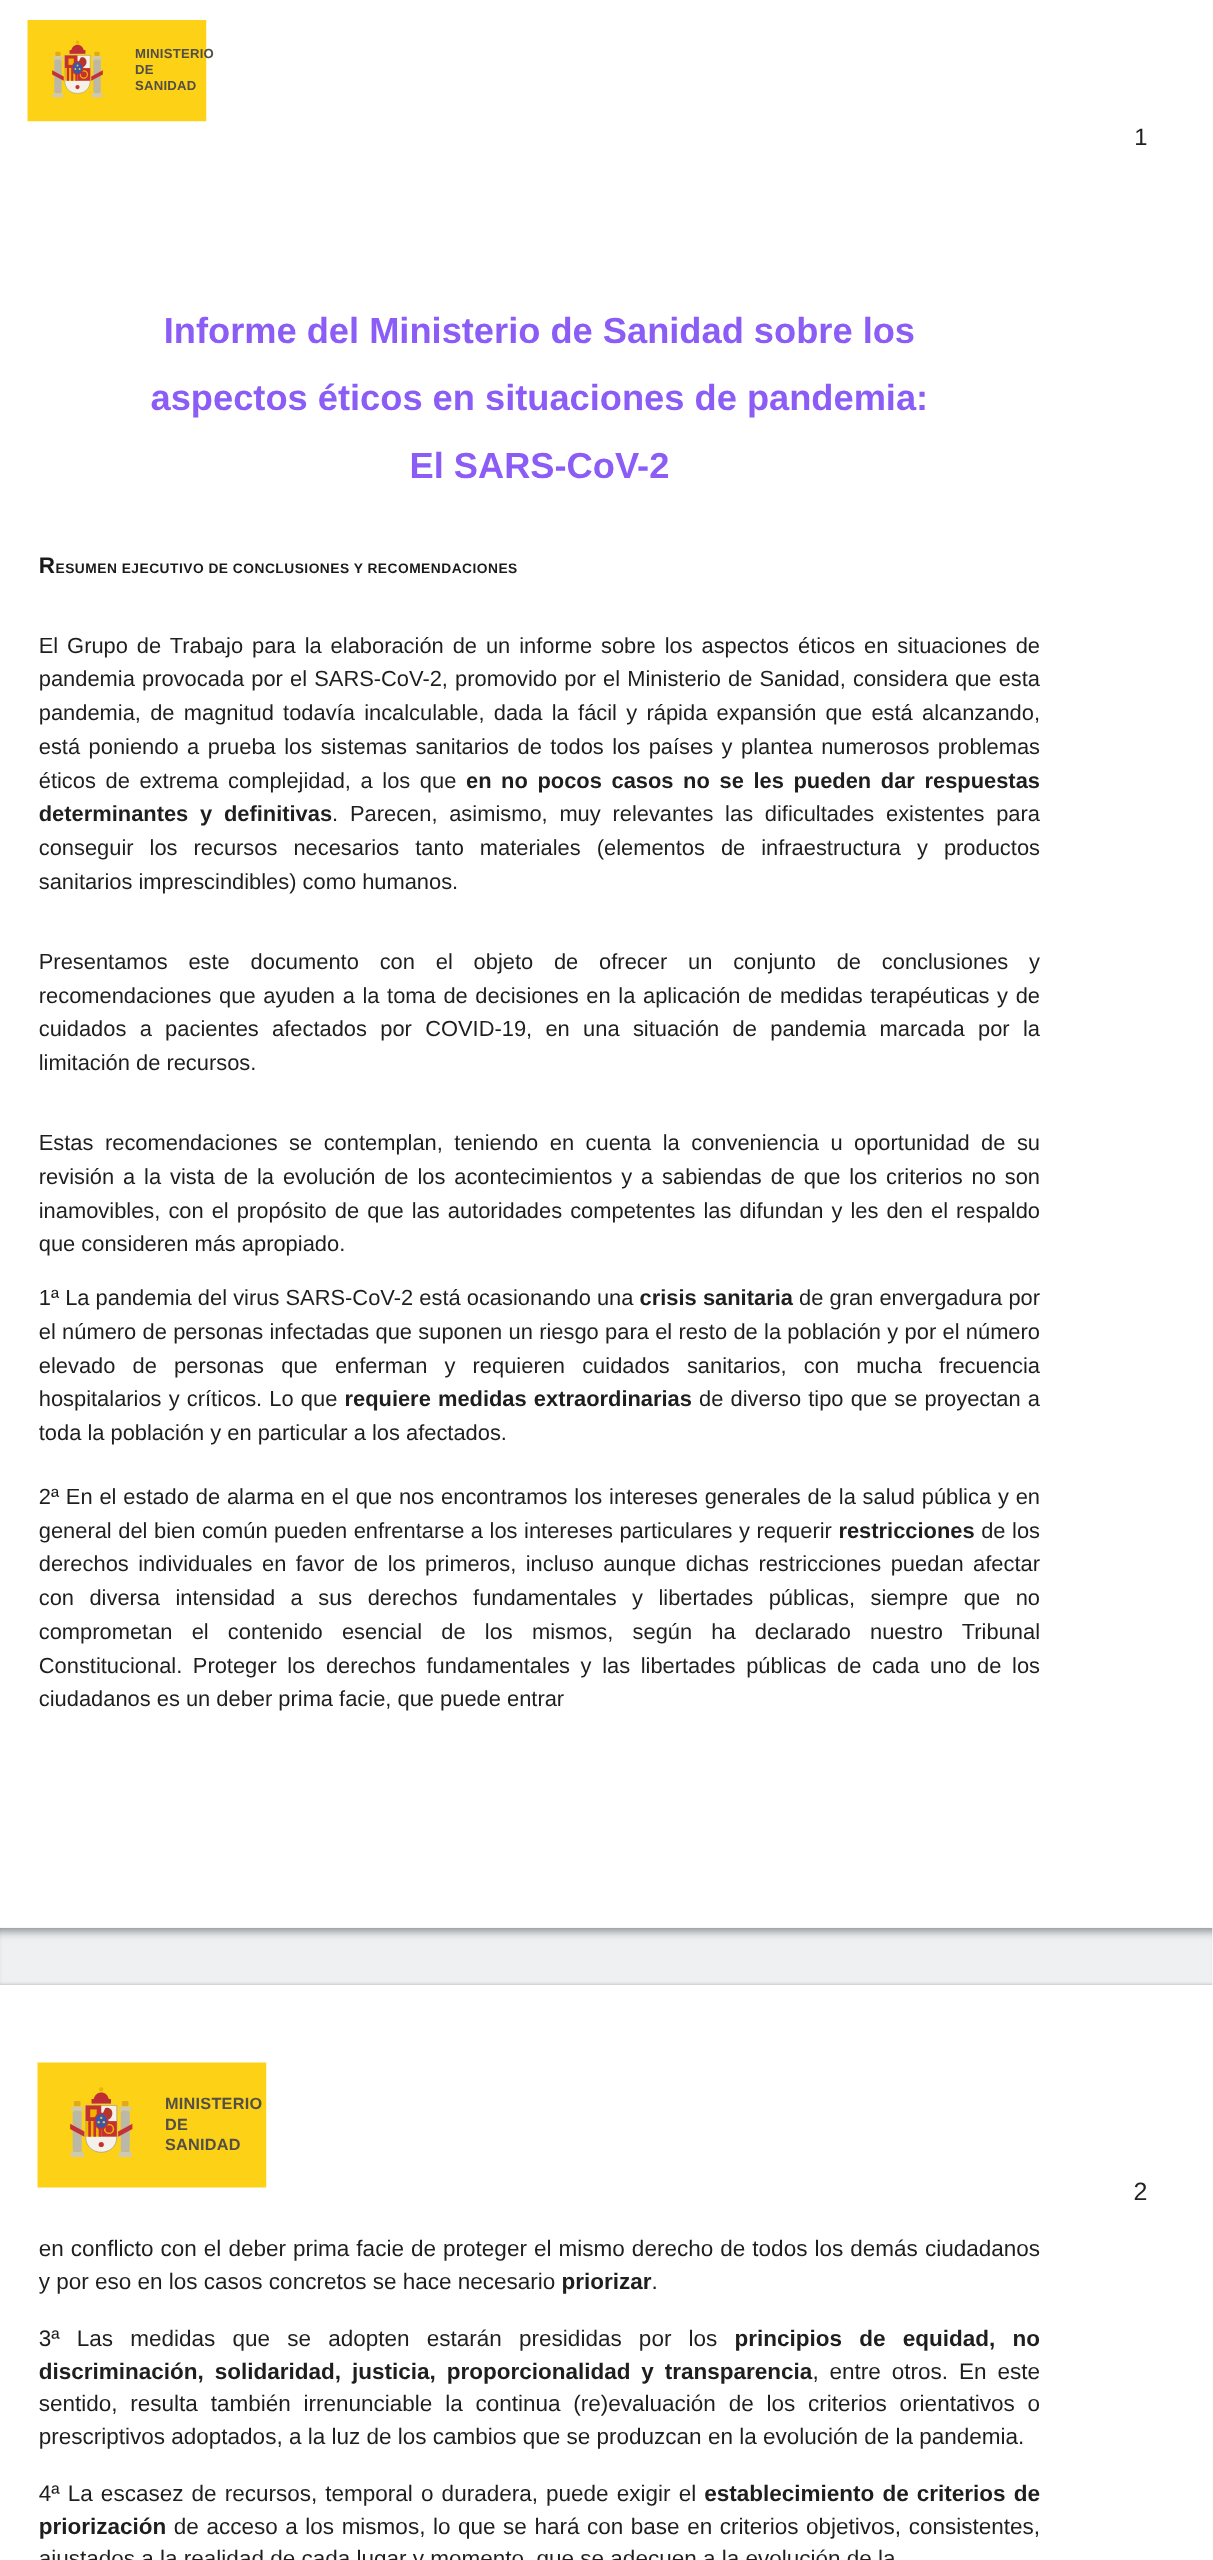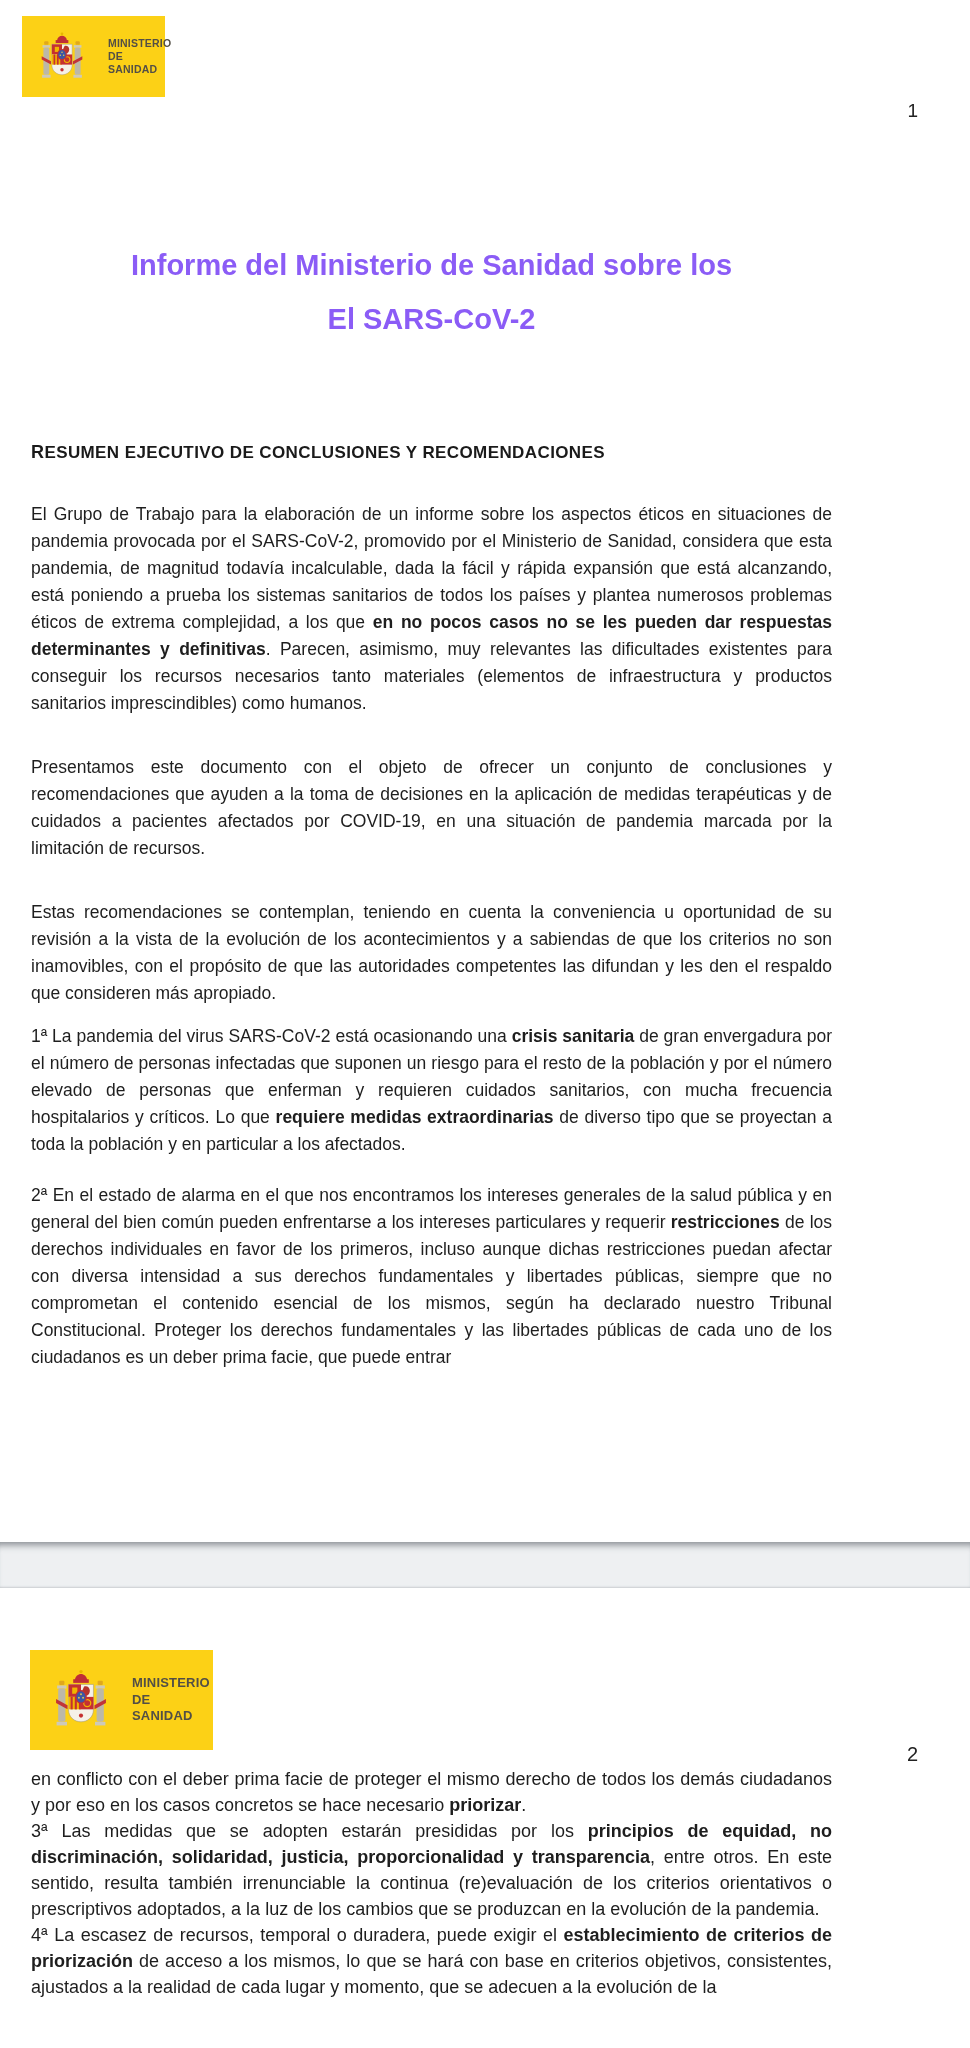--- a/index.html
+++ b/index.html
@@ -39,30 +39,30 @@
     position:absolute; left:31px; top:238px; width:801px; text-align:center;
     font-weight:700; font-size:29px; line-height:54px; color:#8b5cf6;
   }
 
   
   .content { position:absolute; left:31px; width:801px; }
   .content-p1 { top:441px; }
   .content-p2 { top:178px; }
 
   .shead {
-    font-weight:700; font-size:17px; letter-spacing:0.4px;
+    font-weight:700; font-size:11px; letter-spacing:0.4px;
     line-height:22px; color:#1a1a1a;
   }
   .shead::first-letter { font-size:18px; }
 
   .para {
     text-align:justify; color:#1e1e1e;
   }
   .para-p1 { font-size:17.5px; line-height:27px; }
-  .para-p2 { font-size:18px;  line-height:26px; }
+  .para-p2 { font-size:18px;  line-height:26px;margin-top:20px; }
 
   .mt25 { margin-top:37px; }
   .mt24 { margin-top:24px; }
   .mt29 { margin-top:29px; }
   .mt16 { margin-top:16px; }
   .mt20 { }
 
   .b { font-weight:700; }
   .i { }
 </style>
@@ -111,20 +111,21 @@
       <div class="mtext mtext-p1">
         <div>MINISTERIO</div>
         <div>DE SANIDAD</div>
       </div>
     </div>
 
     <div class="pagenum pagenum-1">1</div>
 
     <div class="doc-title">
       <div>Informe del Ministerio de Sanidad sobre los</div>
+      <div>aspectos éticos en situaciones de pandemia:</div>
       <div>El SARS-CoV-2</div>
     </div>
 
     <div class="content content-p1">
       <h2 class="shead">RESUMEN EJECUTIVO DE CONCLUSIONES Y RECOMENDACIONES</h2>
       <p class="para para-p1 mt25"><span>El Grupo de Trabajo para la elaboración de un informe sobre los aspectos éticos en situaciones de pandemia provocada por el SARS-CoV-2, promovido por el Ministerio de Sanidad, considera que esta pandemia, de magnitud todavía incalculable, dada la fácil y rápida expansión que está alcanzando, está poniendo a prueba los sistemas sanitarios de todos los países y plantea numerosos problemas éticos de extrema complejidad, a los que </span><span class="b">en no pocos casos no se les pueden dar respuestas determinantes y definitivas</span><span>. Parecen, asimismo, muy relevantes las dificultades existentes para conseguir los recursos necesarios tanto materiales (elementos de infraestructura y productos sanitarios imprescindibles) como humanos.</span></p>
       <p class="para para-p1 mt25"><span>Presentamos este documento con el objeto de ofrecer un conjunto de conclusiones y recomendaciones que ayuden a la toma de decisiones en la aplicación de medidas terapéuticas y de cuidados a pacientes afectados por COVID-19, en una situación de pandemia marcada por la limitación de recursos.</span></p>
       <p class="para para-p1 mt25"><span>Estas recomendaciones se contemplan, teniendo en cuenta la conveniencia u oportunidad de su revisión a la vista de la evolución de los acontecimientos y a sabiendas de que los criterios no son inamovibles, con el propósito de que las autoridades competentes las difundan y les den el respaldo que consideren más apropiado.</span></p>
       <p class="para para-p1 mt16"><span>1ª La pandemia del virus SARS-CoV-2 está ocasionando una </span><span class="b">crisis sanitaria</span><span> de gran envergadura por el número de personas infectadas que suponen un riesgo para el resto de la población y por el número elevado de personas que enferman y requieren cuidados sanitarios, con mucha frecuencia hospitalarios y críticos. Lo que </span><span class="b">requiere medidas extraordinarias</span><span> de diverso tipo que se proyectan a toda la población y en particular a los afectados.</span></p>
       <p class="para para-p1 mt24"><span>2ª En el estado de alarma en el que nos encontramos los intereses generales de la salud pública y en general del bien común pueden enfrentarse a los intereses particulares y requerir </span><span class="b">restricciones</span><span> de los derechos individuales en favor de los primeros, incluso aunque dichas restricciones puedan afectar con diversa intensidad a sus derechos fundamentales y libertades públicas, siempre que no comprometan el contenido esencial de los mismos, según ha declarado nuestro Tribunal Constitucional. Proteger los derechos fundamentales y las libertades públicas de cada uno de los ciudadanos es un deber </span><span class="i">prima facie</span><span>, que puede entrar</span></p>

